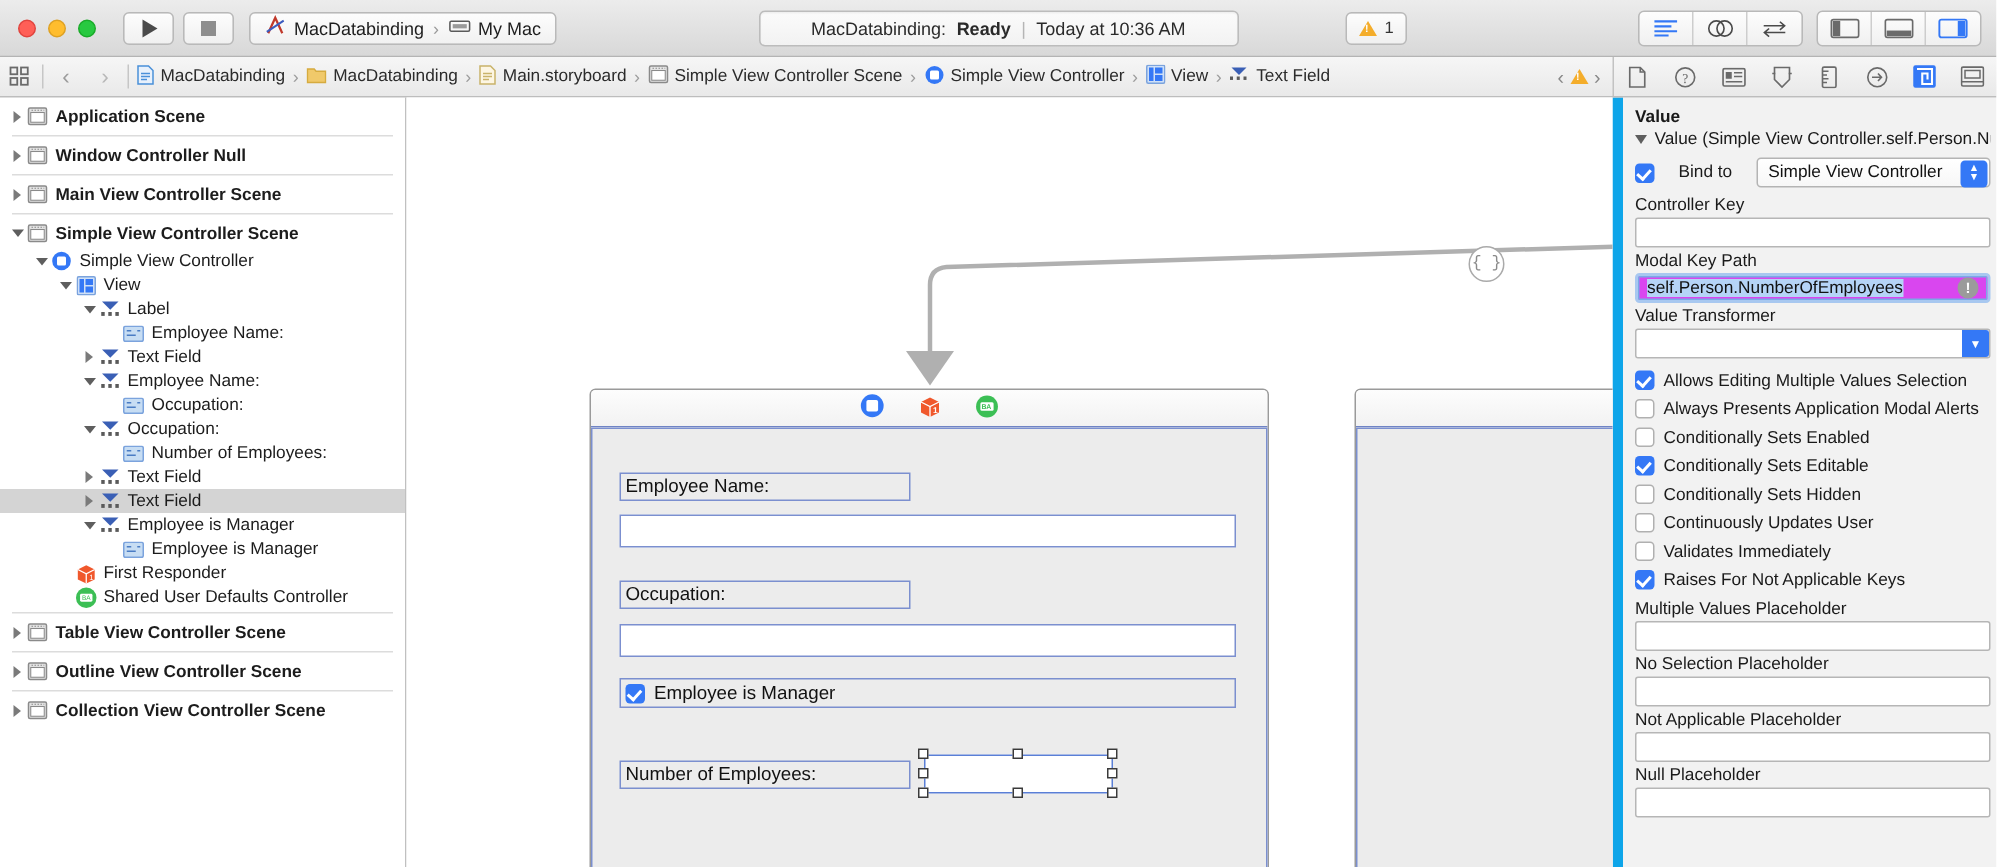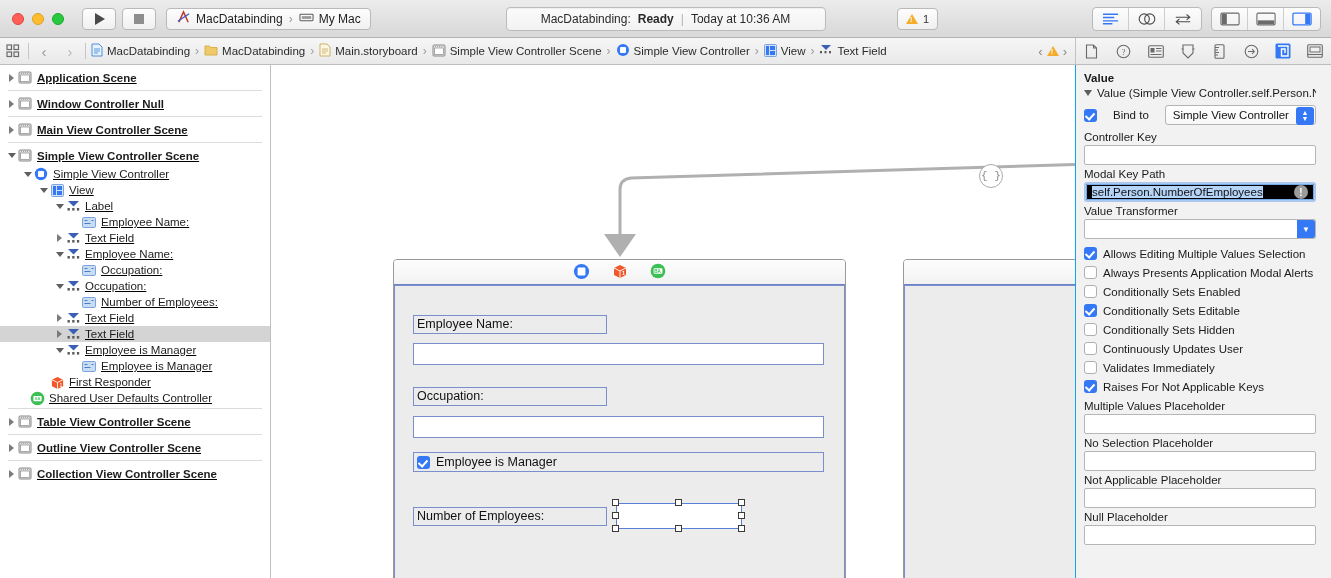--- a/index.html
+++ b/index.html
@@ -103,21 +103,20 @@
   
   .bodyrow { flex: 1; display: flex; min-height: 0; }
 
   
   .outline {
     width: 271px; flex: 0 0 271px;
     background: #ffffff;
     border-right: 1px solid #c0c0c0;
     overflow: hidden;
     padding-top: 2px;
-    text-decoration: underline;
   }
   .orow { height: 16px; display: flex; align-items: center; white-space: nowrap; position: relative; }
   .orow.scene { height: 21px; }
   .orow.selected { background: #d4d4d4; }
   .orow .tw { width: 11px; flex: 0 0 11px; display:flex;align-items:center;justify-content:center; }
   .tri-r { width:0;height:0;border-left:5px solid #7a7a7a;border-top:4px solid transparent;border-bottom:4px solid transparent; }
   .tri-d { width:0;height:0;border-top:5px solid #5e5e5e;border-left:4px solid transparent;border-right:4px solid transparent; }
   .orow .ico { width: 16px; flex: 0 0 16px; display:flex;align-items:center;justify-content:center;margin-right:4px; }
   .orow .lbl { font-size: 11.5px; color: #1c1c1c; }
   .orow.scene .lbl { font-weight: bold; font-size: 11.5px; }
@@ -167,22 +166,22 @@
   .bind-badge {
     position: absolute; width: 24px; height: 24px; border-radius: 50%;
     border: 1.5px solid #aaa; background: #fff;
     display: flex; align-items: center; justify-content: center;
     font-size: 11px; color: #8a8a8a; font-family: "Liberation Mono", monospace;
   }
 
   
   .inspector {
     width: 256px; flex: 0 0 256px;
-    background: #f2f2f2; border-left: 1px solid #0ea5e9;
-    overflow: hidden; padding: 6px 15px 0 8px;
+    background: #f2f2f2; border-left: 7px solid #0ea5e9;
+    overflow: hidden; padding: 6px 4px 0 8px;
   }
   .insp-h { font-size: 11.5px; font-weight: bold; color: #1a1a1a; margin: 1px 0 3px 0; }
   .insp-sub { display: flex; align-items: center; gap: 5px; margin-bottom: 6px; }
   .insp-sub .tri-d2 { width:0;height:0;border-top:6px solid #5e5e5e;border-left:4.5px solid transparent;border-right:4.5px solid transparent; }
   .insp-sub span { font-size: 11.5px; color: #1a1a1a; white-space: nowrap; overflow: hidden; }
   .row-bind { display: flex; align-items: center; gap: 16px; margin-bottom: 6px; }
   .ck { width: 13px; height: 13px; border-radius: 3px; flex: 0 0 13px; }
   .ck.on { background: #3478f6; position: relative; }
   .ck.on::after { content:""; position:absolute; left:3px; top:2px; width:4px;height:7px;
     border: solid #fff; border-width: 0 2px 2px 0; transform: rotate(42deg); }
@@ -200,21 +199,21 @@
     display: flex; flex-direction: column; align-items: center; justify-content: center;
     font-size: 7px; line-height: 6px;
   }
   .fld-label { font-size: 11.5px; color: #1a1a1a; margin: 3px 0 2px 0; }
   .tinput {
     height: 20px; background: #fff; border: 1px solid #b6b6b6; border-radius: 2px;
     display: flex; align-items: center; padding: 0 6px; font-size: 11.5px; color: #111;
     margin-bottom: 2px;
   }
   .tinput.focused {
-    border: 2px solid #a8c8f0; background: #000000; border-radius: 3px;
+    border: 2px solid #a8c8f0; background: #d946ef; border-radius: 3px;
     box-shadow: 0 0 0 1px #7aa9e6 inset;
   }
   .tinput.focused .txt { background: #b5d4f7; }
   .tinput .warnc {
     margin-left: auto; width: 14px; height: 14px; border-radius: 50%;
     background: #9b9b9b; color:#fff; font-size: 10px; font-weight: bold;
     display:flex;align-items:center;justify-content:center;
   }
   .combo {
     height: 20px; background: #fff; border: 1px solid #b6b6b6; border-radius: 2px;
@@ -737,21 +736,21 @@
           <div class="ico">
             <svg width="15" height="15" viewBox="0 0 16 16">
               <path d="M2 5l6-3 6 3v7l-6 3-6-3z" fill="#f0582c"></path>
               <path d="M2 5l6 3 6-3" fill="none" stroke="#fff" stroke-width="0.9"></path>
               <path d="M8 8v7" stroke="#fff" stroke-width="0.9"></path>
               <text x="10.2" y="12.3" font-size="5.5" fill="#fff" font-family="Liberation Sans, sans-serif">1</text>
             </svg>
           </div>
           <div class="lbl">First Responder</div>
         </div>
-        <div class="orow" style="padding-left: 18px;">
+        <div class="orow" style="padding-left: 38px;">
           <div class="tw"></div>
           <div class="ico">
             <svg width="15" height="15" viewBox="0 0 16 16">
               <circle cx="8" cy="8" r="7.3" fill="#3cbf55"></circle>
               <rect x="3.6" y="5.2" width="8.8" height="5.6" rx="1" fill="#fff"></rect>
               <text x="8" y="9.8" font-size="4.6" text-anchor="middle" fill="#3cbf55" font-family="Liberation Sans, sans-serif">BA</text>
             </svg>
           </div>
           <div class="lbl">Shared User Defaults Controller</div>
         </div>

